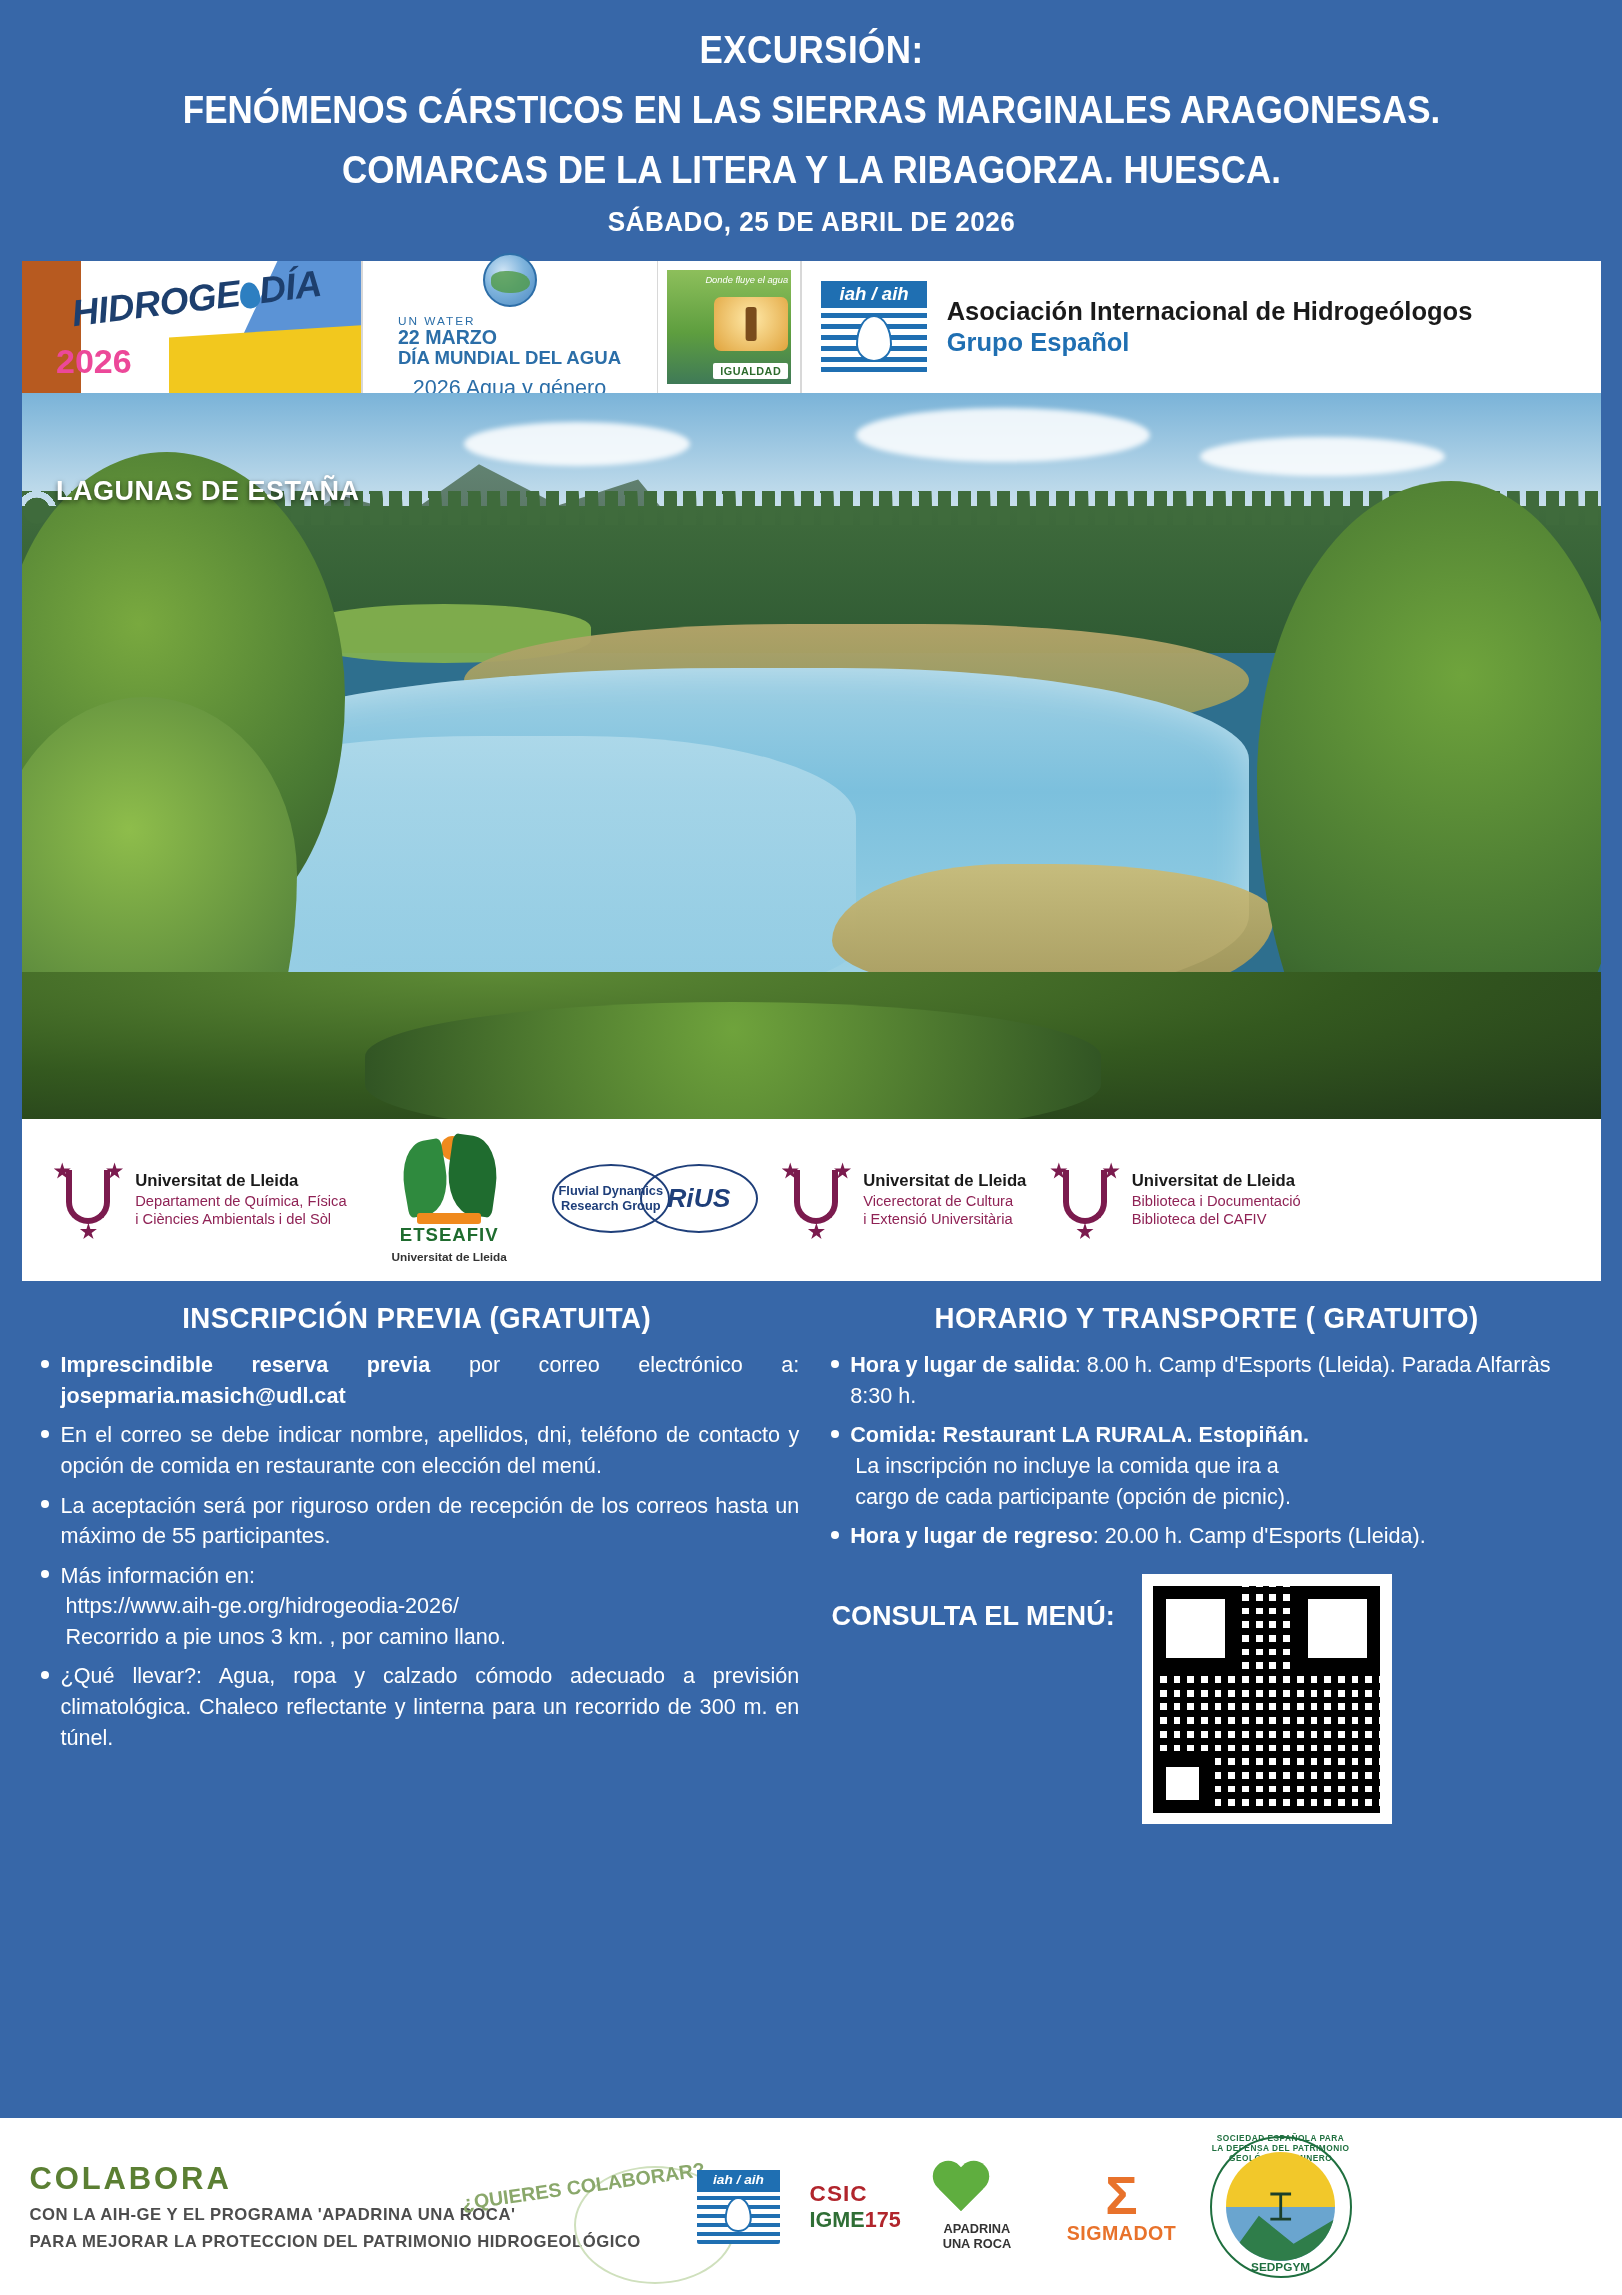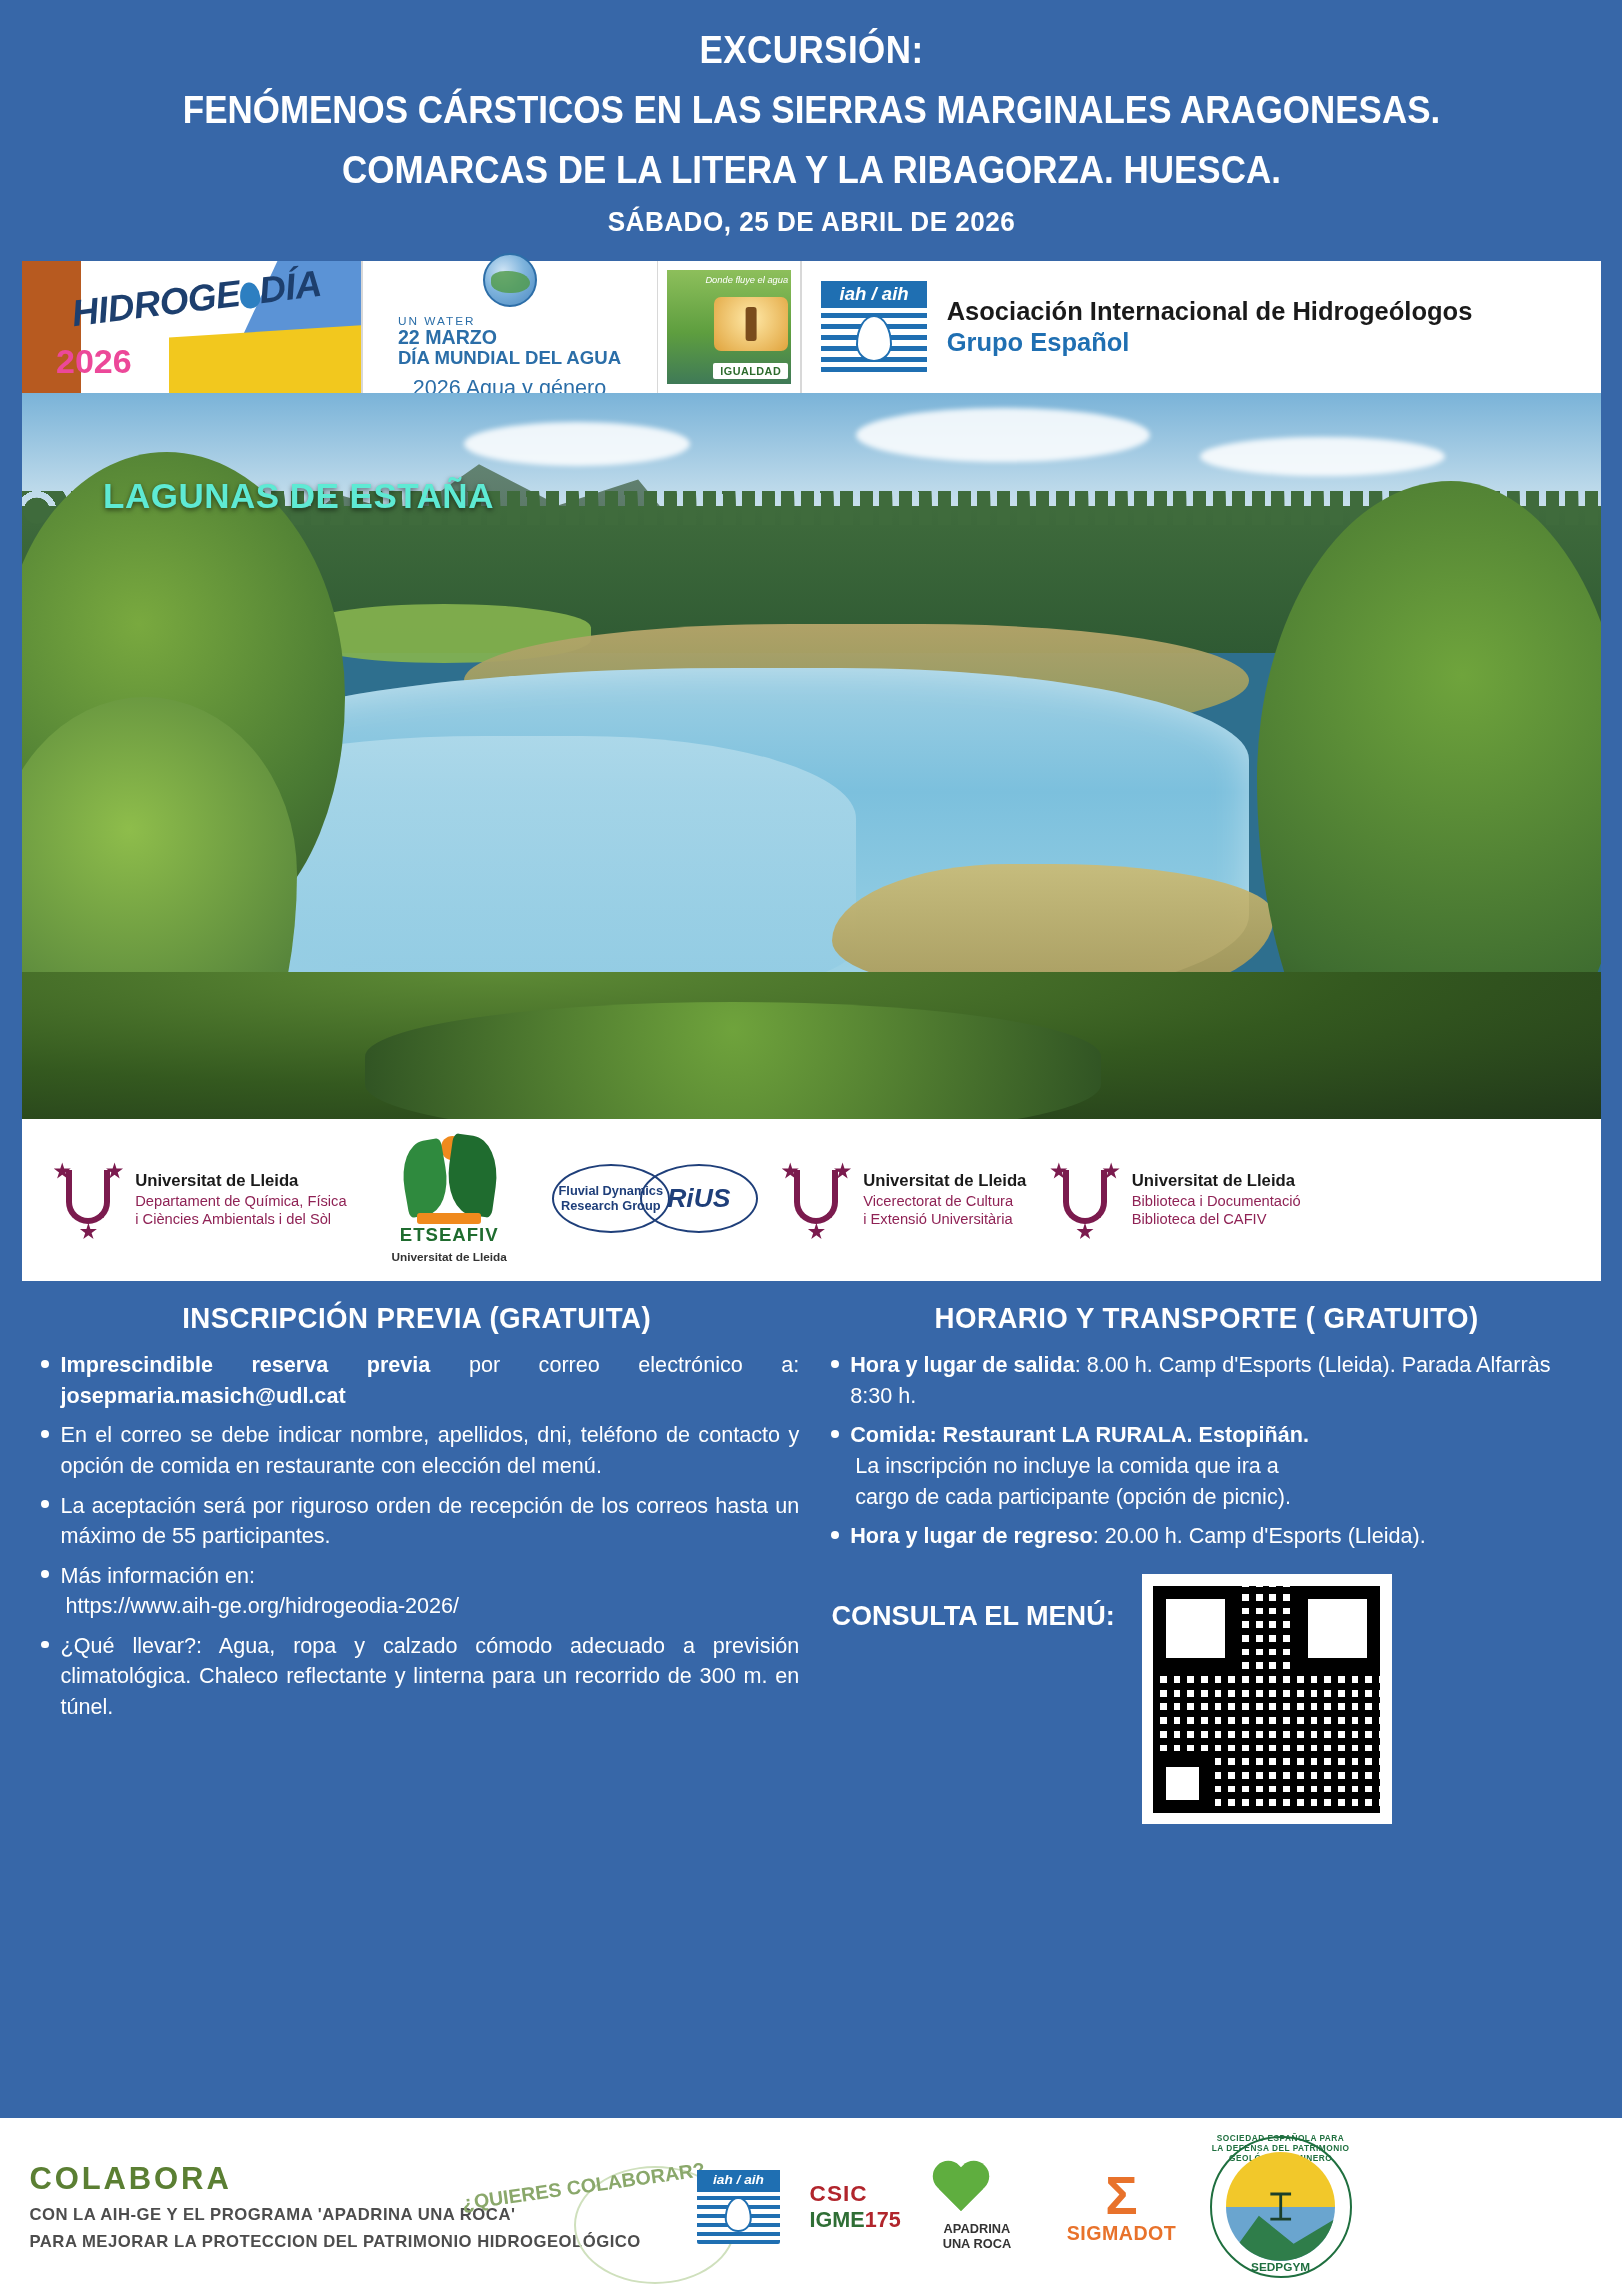--- a/index.html
+++ b/index.html
@@ -255,26 +255,25 @@
     border-radius: 50%/40%;
   }
   .reeds {
     position: absolute; left: 810px; top: 471px; width: 442px; height: 128px;
     background: linear-gradient(#cdbb72, #a99753);
     border-radius: 40% 50% 30% 40%/60% 40% 60% 40%;
     opacity: .9;
   }
   .photo-caption {
     position: absolute; left: 34px; top: 83px;
-    color: #5eead4; font-size: 35px; font-weight: bold;
+    color: #ffffff; font-size: 27px; font-weight: bold;
     font-stretch: condensed;
     letter-spacing: 0.5px;
     text-shadow: 0 1.5px 4.9px rgba(0,0,0,.55);
     z-index: 5;
-    margin-left: 47px;
   }
 
   
   .unibar {
     margin: 0 22px;
     height: 162px;
     background: #ffffff;
     display: flex;
     align-items: center;
     padding: 0 29.4px;
@@ -660,20 +659,21 @@
         <span>En el correo se debe indicar nombre, apellidos, dni, teléfono de contacto y opción de comida en restaurante con elección del menú.</span>
       </li>
 
       <li>
         <span>La aceptación será por riguroso orden de recepción de los correos hasta un máximo de 55 participantes.</span>
       </li>
 
       <li>
         <span>Más información en:</span>
         <div class="plain-line indent">https://www.aih-ge.org/hidrogeodia-2026/</div>
+        <div class="plain-line indent">Recorrido a pie unos 3 km. , por camino llano.</div>
       </li>
 
       <li>
         <span>¿Qué llevar?: Agua, ropa y calzado cómodo adecuado a previsión climatológica. Chaleco reflectante y linterna para un recorrido de 300 m. en túnel.</span>
       </li>
     </ul>
   </div>
 
   <div class="col col-r">
     <div class="col-head">HORARIO Y TRANSPORTE ( GRATUITO)</div>

